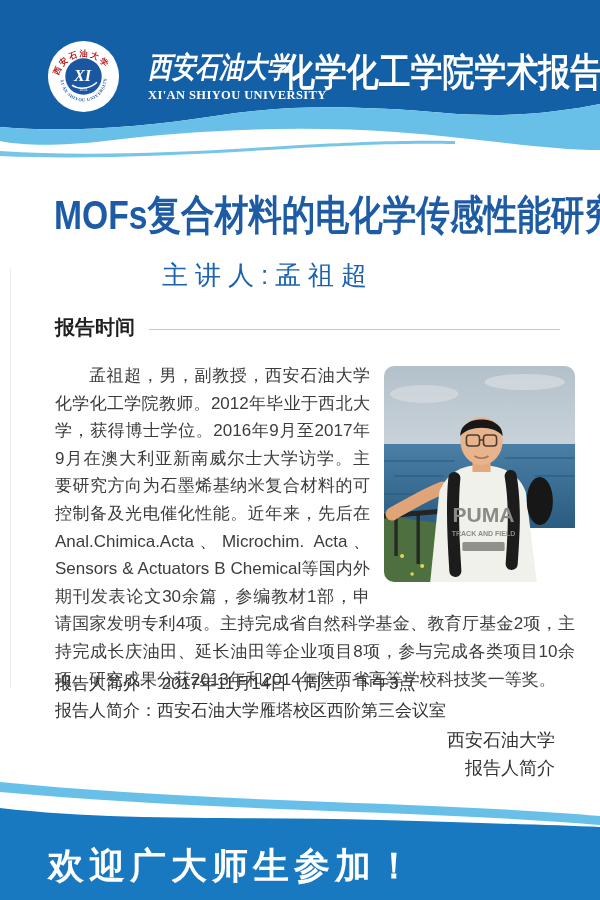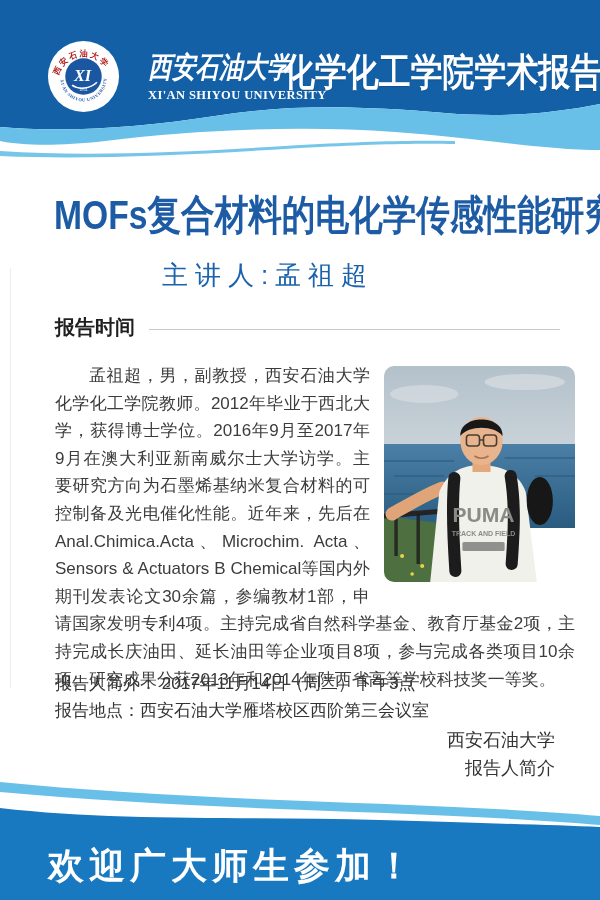--- a/index.html
+++ b/index.html
@@ -149,21 +149,21 @@
           <text x="99" y="170" text-anchor="middle" font-size="7" font-weight="700" fill="#8a8a86" font-family="Liberation Sans, sans-serif">TRACK AND FIELD</text>
           <rect x="78" y="176" width="42" height="9" rx="1.5" fill="#90908c"></rect>
         </g>
       </svg>
       <span>孟祖超，男，副教授，西安石油大学化学化工学院教师。2012年毕业于西北大学，获得博士学位。2016年9月至2017年9月在澳大利亚新南威尔士大学访学。主要研究方向为石墨烯基纳米复合材料的可控制备及光电催化性能。近年来，先后在Anal.Chimica.Acta、Microchim. Acta、Sensors &amp; Actuators B Chemical等国内外期刊发表论文30余篇，参编教材1部，申请国家发明专利4项。主持完成省自然科学基金、教育厅基金2项，主持完成长庆油田、延长油田等企业项目8项，参与完成各类项目10余项。研究成果分获2013年和2014年陕西省高等学校科技奖一等奖。</span>
     </p>
   </section>
 
   <div class="details">
     <div>报告人简介： 2017年11月14日（周二）下午3点</div>
-    <div>报告地点：西安石油大学雁塔校区西阶第三会议室</div>
+    <div>报告人简介：西安石油大学雁塔校区西阶第三会议室</div>
   </div>
 
   <div class="signature">
     <div>西安石油大学</div>
     <div>报告人简介</div>
   </div>
 
   <svg class="footer-wave" viewBox="0 0 600 120" preserveAspectRatio="none">
     <path fill="#68c0e8" d="M0,2 C100,12 220,18 330,22 C440,26 530,30 600,36 L600,45 C530,39 440,35 330,31 C220,27 100,21 0,12 Z"></path>
     <path fill="#1979c0" d="M0,28 C120,42 260,36 380,40 C480,43 550,45 600,47 L600,120 L0,120 Z"></path>

